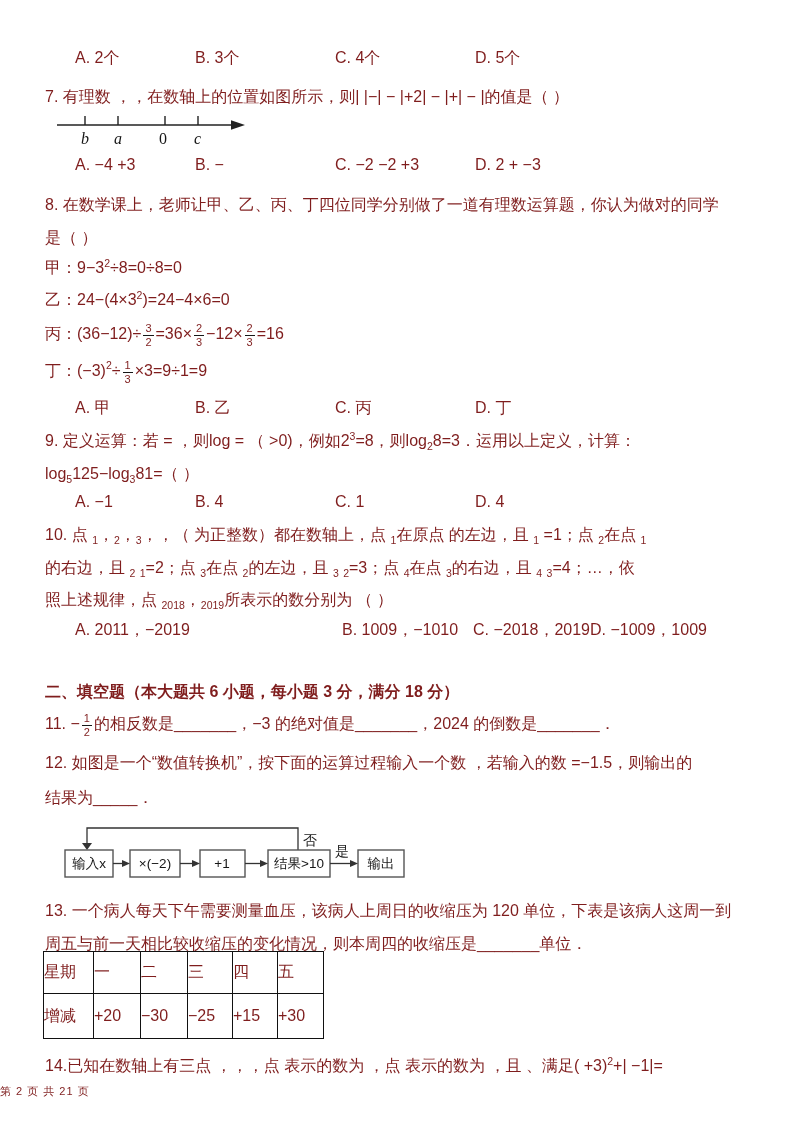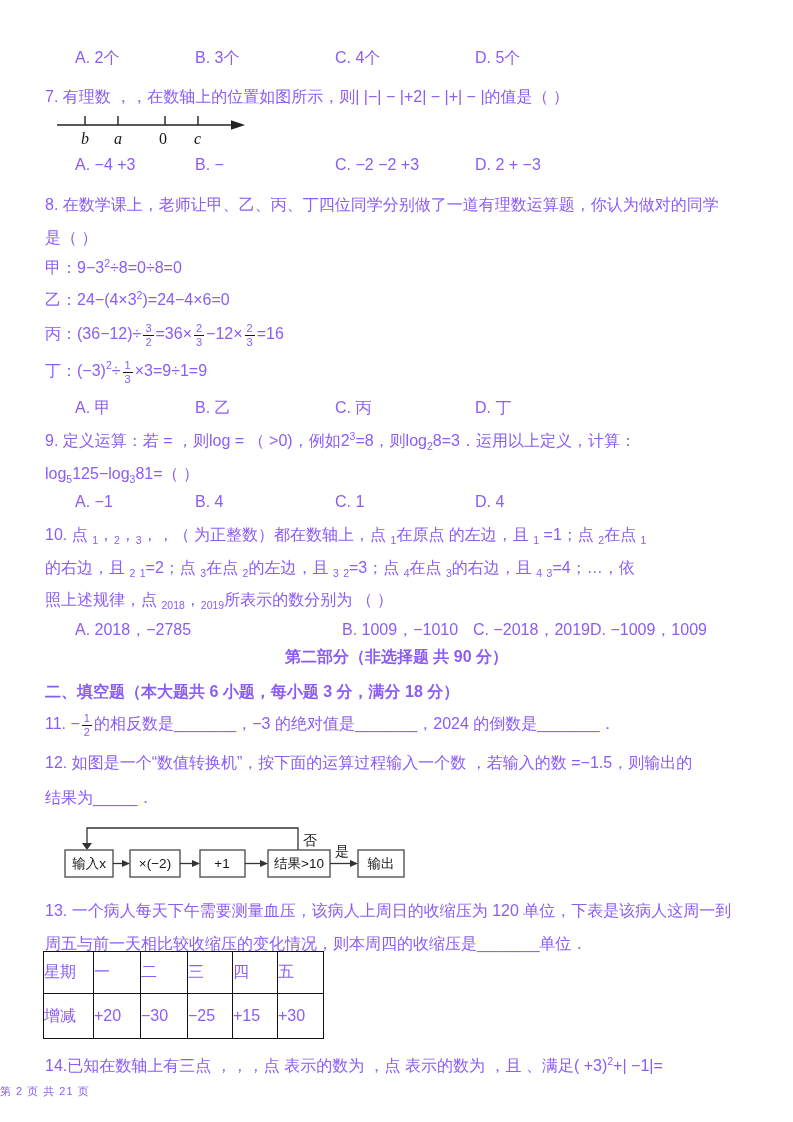--- a/index.html
+++ b/index.html
@@ -1,19 +1,19 @@
 <!DOCTYPE html>
 <html><head>
 <meta charset="utf-8">
 <style>
   html,body{margin:0;padding:0;background:#ffffff;}
   .page{
     position:relative;width:793px;height:1122px;background:#ffffff;
     font-family:"Liberation Sans","DejaVu Sans",sans-serif;
-    color:#8b5cf6;font-size:16px;overflow:hidden;
+    color:#7f1d1d;font-size:16px;overflow:hidden;
   }
   .line{position:absolute;white-space:nowrap;line-height:22px;}
   .row{position:absolute;left:0;width:100%;height:26px;}
   .op{position:absolute;white-space:nowrap;}
   .oA{left:75px}.oB{left:195px}.oC{left:335px}.oD{left:475px}
   .oB10{left:342px}.oCD10{left:473px}
   .bold{font-weight:700;}
   .center{left:0;width:100%;text-align:center;}
   sup{font-size:10.5px;line-height:0;}
   sub{font-size:10.5px;line-height:0;}
@@ -86,26 +86,25 @@
     <span class="op oA">A. −1</span>
     <span class="op oB">B. 4</span>
     <span class="op oC">C. 1</span>
     <span class="op oD">D. 4</span>
   </div>
 
   <div class="line" style="top:524px;left:45px">10. 点 <sub>1</sub>，<sub>2</sub>，<sub>3</sub>，，（ 为正整数）都在数轴上，点 <sub>1</sub>在原点 的左边，且 <sub>1</sub>  =1；点 <sub>2</sub>在点 <sub>1</sub></div>
   <div class="line" style="top:557px;left:45px">的右边，且 <sub>2</sub> <sub>1</sub>=2；点 <sub>3</sub>在点 <sub>2</sub>的左边，且 <sub>3</sub> <sub>2</sub>=3；点 <sub>4</sub>在点 <sub>3</sub>的右边，且 <sub>4</sub> <sub>3</sub>=4；…，依</div>
   <div class="line" style="top:589px;left:45px">照上述规律，点 <sub>2018</sub>，<sub>2019</sub>所表示的数分别为  （   ）</div>
   <div class="row" style="top:620px">
-    <span class="op oA">A. 2018，−2785</span>
+    <span class="op oA">A. 2011，−2019</span>
     <span class="op oB10">B. 1009，−1010</span>
     <span class="op oCD10"><span>C. −2018，2019</span><span>D. −1009，1009</span></span>
   </div>
 
-  <div class="line bold center" style="top:646px">第二部分（非选择题 共 90 分）</div>
   <div class="line bold" style="top:681px;left:45px">二、填空题（本大题共 6 小题，每小题 3 分，满分 18 分）</div>
 
   <div class="line" style="top:712px;left:45px">11. −<span class="frac"><span class="fn">1</span><span class="fd">2</span></span>的相反数是_______，−3 的绝对值是_______，2024 的倒数是_______．</div>
 
   <div class="line" style="top:752px;left:45px">12. 如图是一个“数值转换机”，按下面的运算过程输入一个数 ，若输入的数 =−1.5，则输出的</div>
   <div class="line" style="top:787px;left:45px">结果为_____．</div>
 
   <svg class="fig" style="left:60px;top:822px" width="352" height="62" viewBox="0 0 352 62">
 
     <polyline points="238,28 238,6 27,6 27,24" fill="none" stroke="#333" stroke-width="1.3"></polyline>

